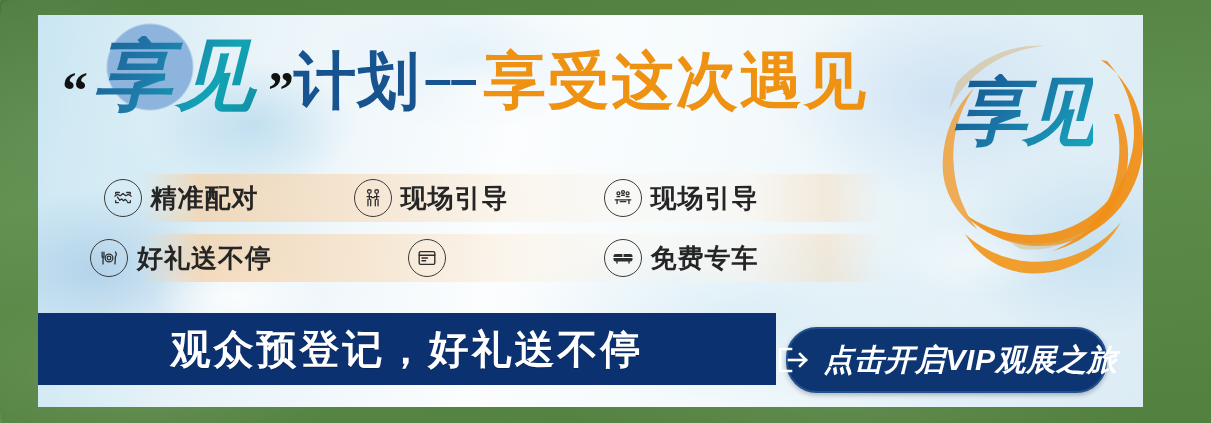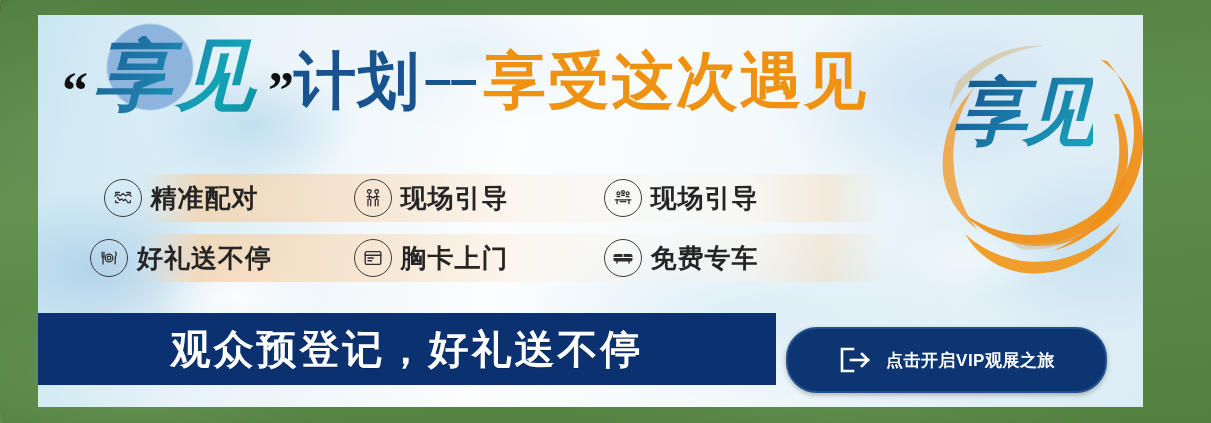--- a/index.html
+++ b/index.html
@@ -148,21 +148,21 @@
     position:absolute;left:786px;top:327px;width:317px;height:62px;
     background:#0d3572;
     border:2px solid #20508f;
     border-radius:31px;
     display:flex;align-items:center;justify-content:center;gap:14px;
     box-shadow:0 2px 5px rgba(0,0,0,.28);
     cursor:pointer;z-index:8;
   }
   .cta-icon{width:34px;height:30px;flex:0 0 34px;}
   .cta-text{
-    color:#fff;font-size:17px;font-weight:700;
+    color:#fff;font-size:30px;font-weight:700;font-style:italic;
     letter-spacing:.5px;white-space:nowrap;
   }
 
   
   .logo{
     position:absolute;left:905px;top:22px;width:258px;height:280px;
     z-index:5;
   }
   .logo svg{position:absolute;inset:0;width:100%;height:100%;}
   .logo-cn{
@@ -282,21 +282,20 @@
       </div>
 
       <div class="feat">
         <span class="feat-icon">
           <svg width="22" height="22" viewBox="0 0 24 24" fill="none" stroke="#2e2e2e" stroke-width="1.5" stroke-linecap="round" stroke-linejoin="round">
             <rect x="3.5" y="5" width="17" height="14" rx="1.5"></rect>
             <path d="M3.5 9h17"></path>
             <path d="M6.5 12h6M6.5 15h4"></path>
           </svg>
         </span>
-        <span class="feat-label">胸卡上门</span>
       </div>
 
       <div class="feat">
         <span class="feat-icon">
           <svg width="24" height="24" viewBox="0 0 24 24" fill="none" stroke="#2e2e2e" stroke-width="1.4" stroke-linecap="round" stroke-linejoin="round">
             <rect x="2.5" y="8" width="19" height="7.5" rx="2" fill="#2e2e2e" stroke="none"></rect>
             <path d="M2.5 11.5h19" stroke="#ffffff" stroke-width="1.1"></path>
             <path d="M12 8v3.5" stroke="#ffffff" stroke-width="1.1"></path>
             <path d="M6 15.5v1.5M18 15.5v1.5"></path>
           </svg>

